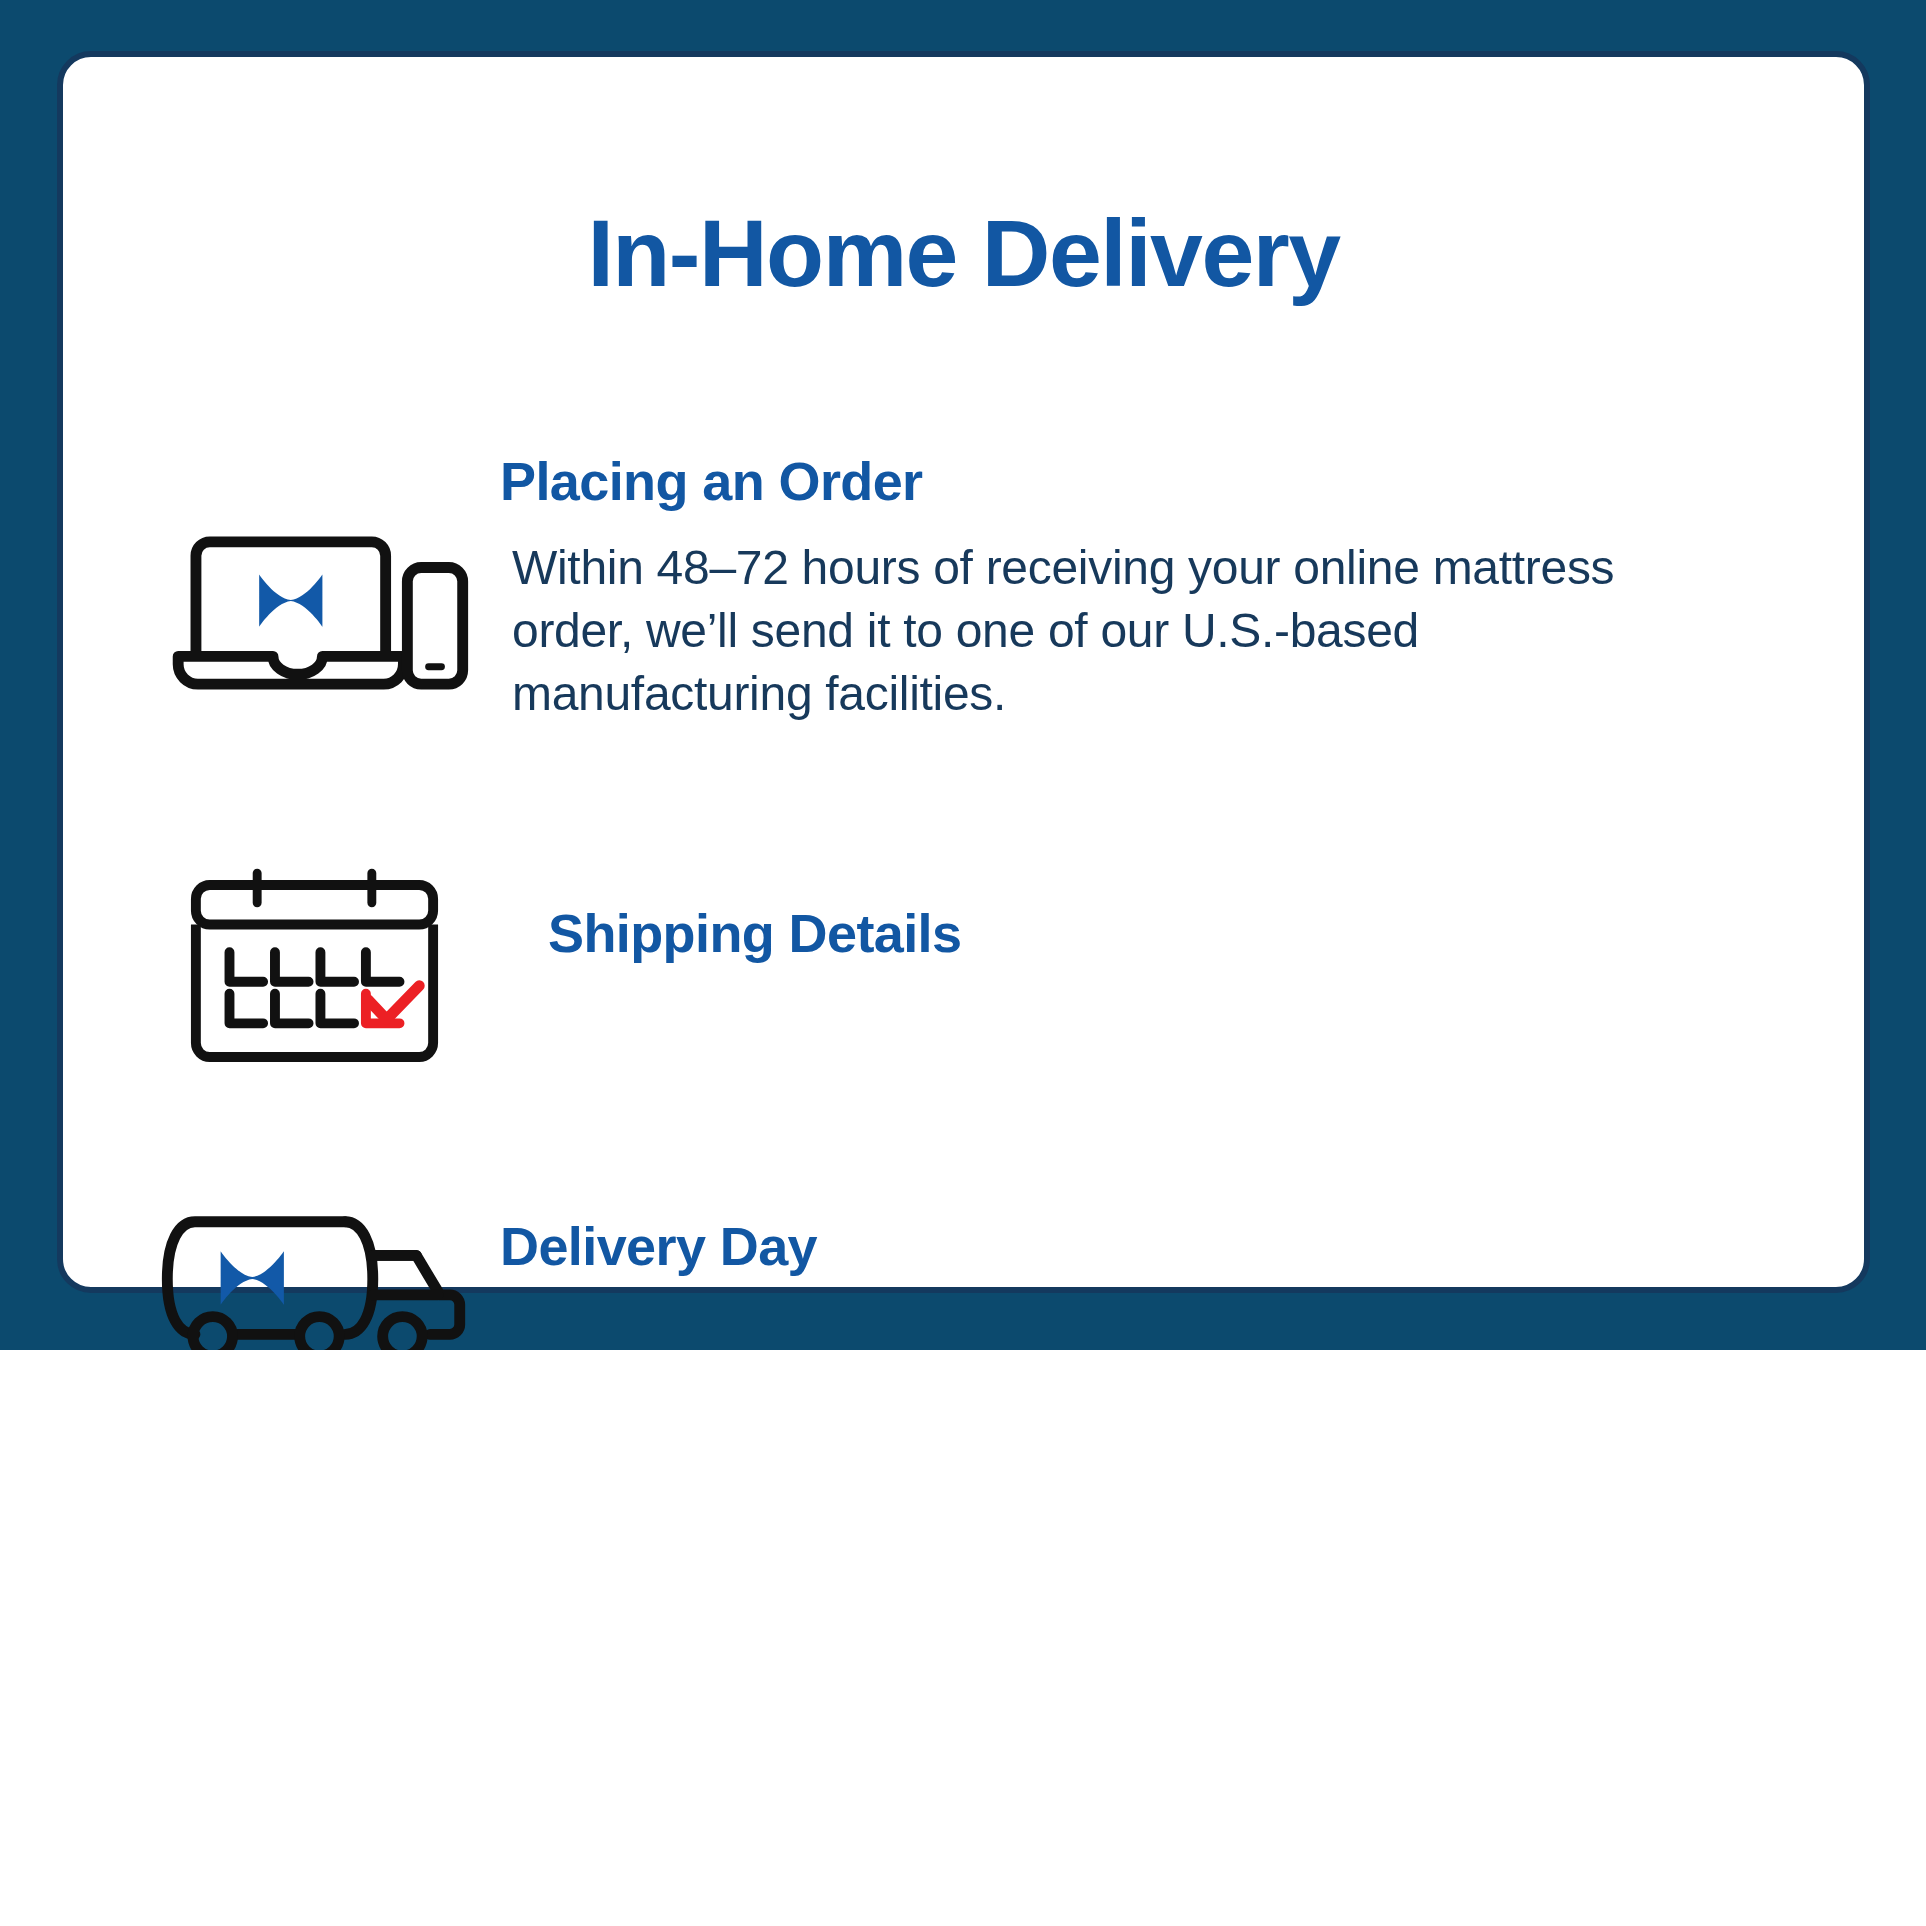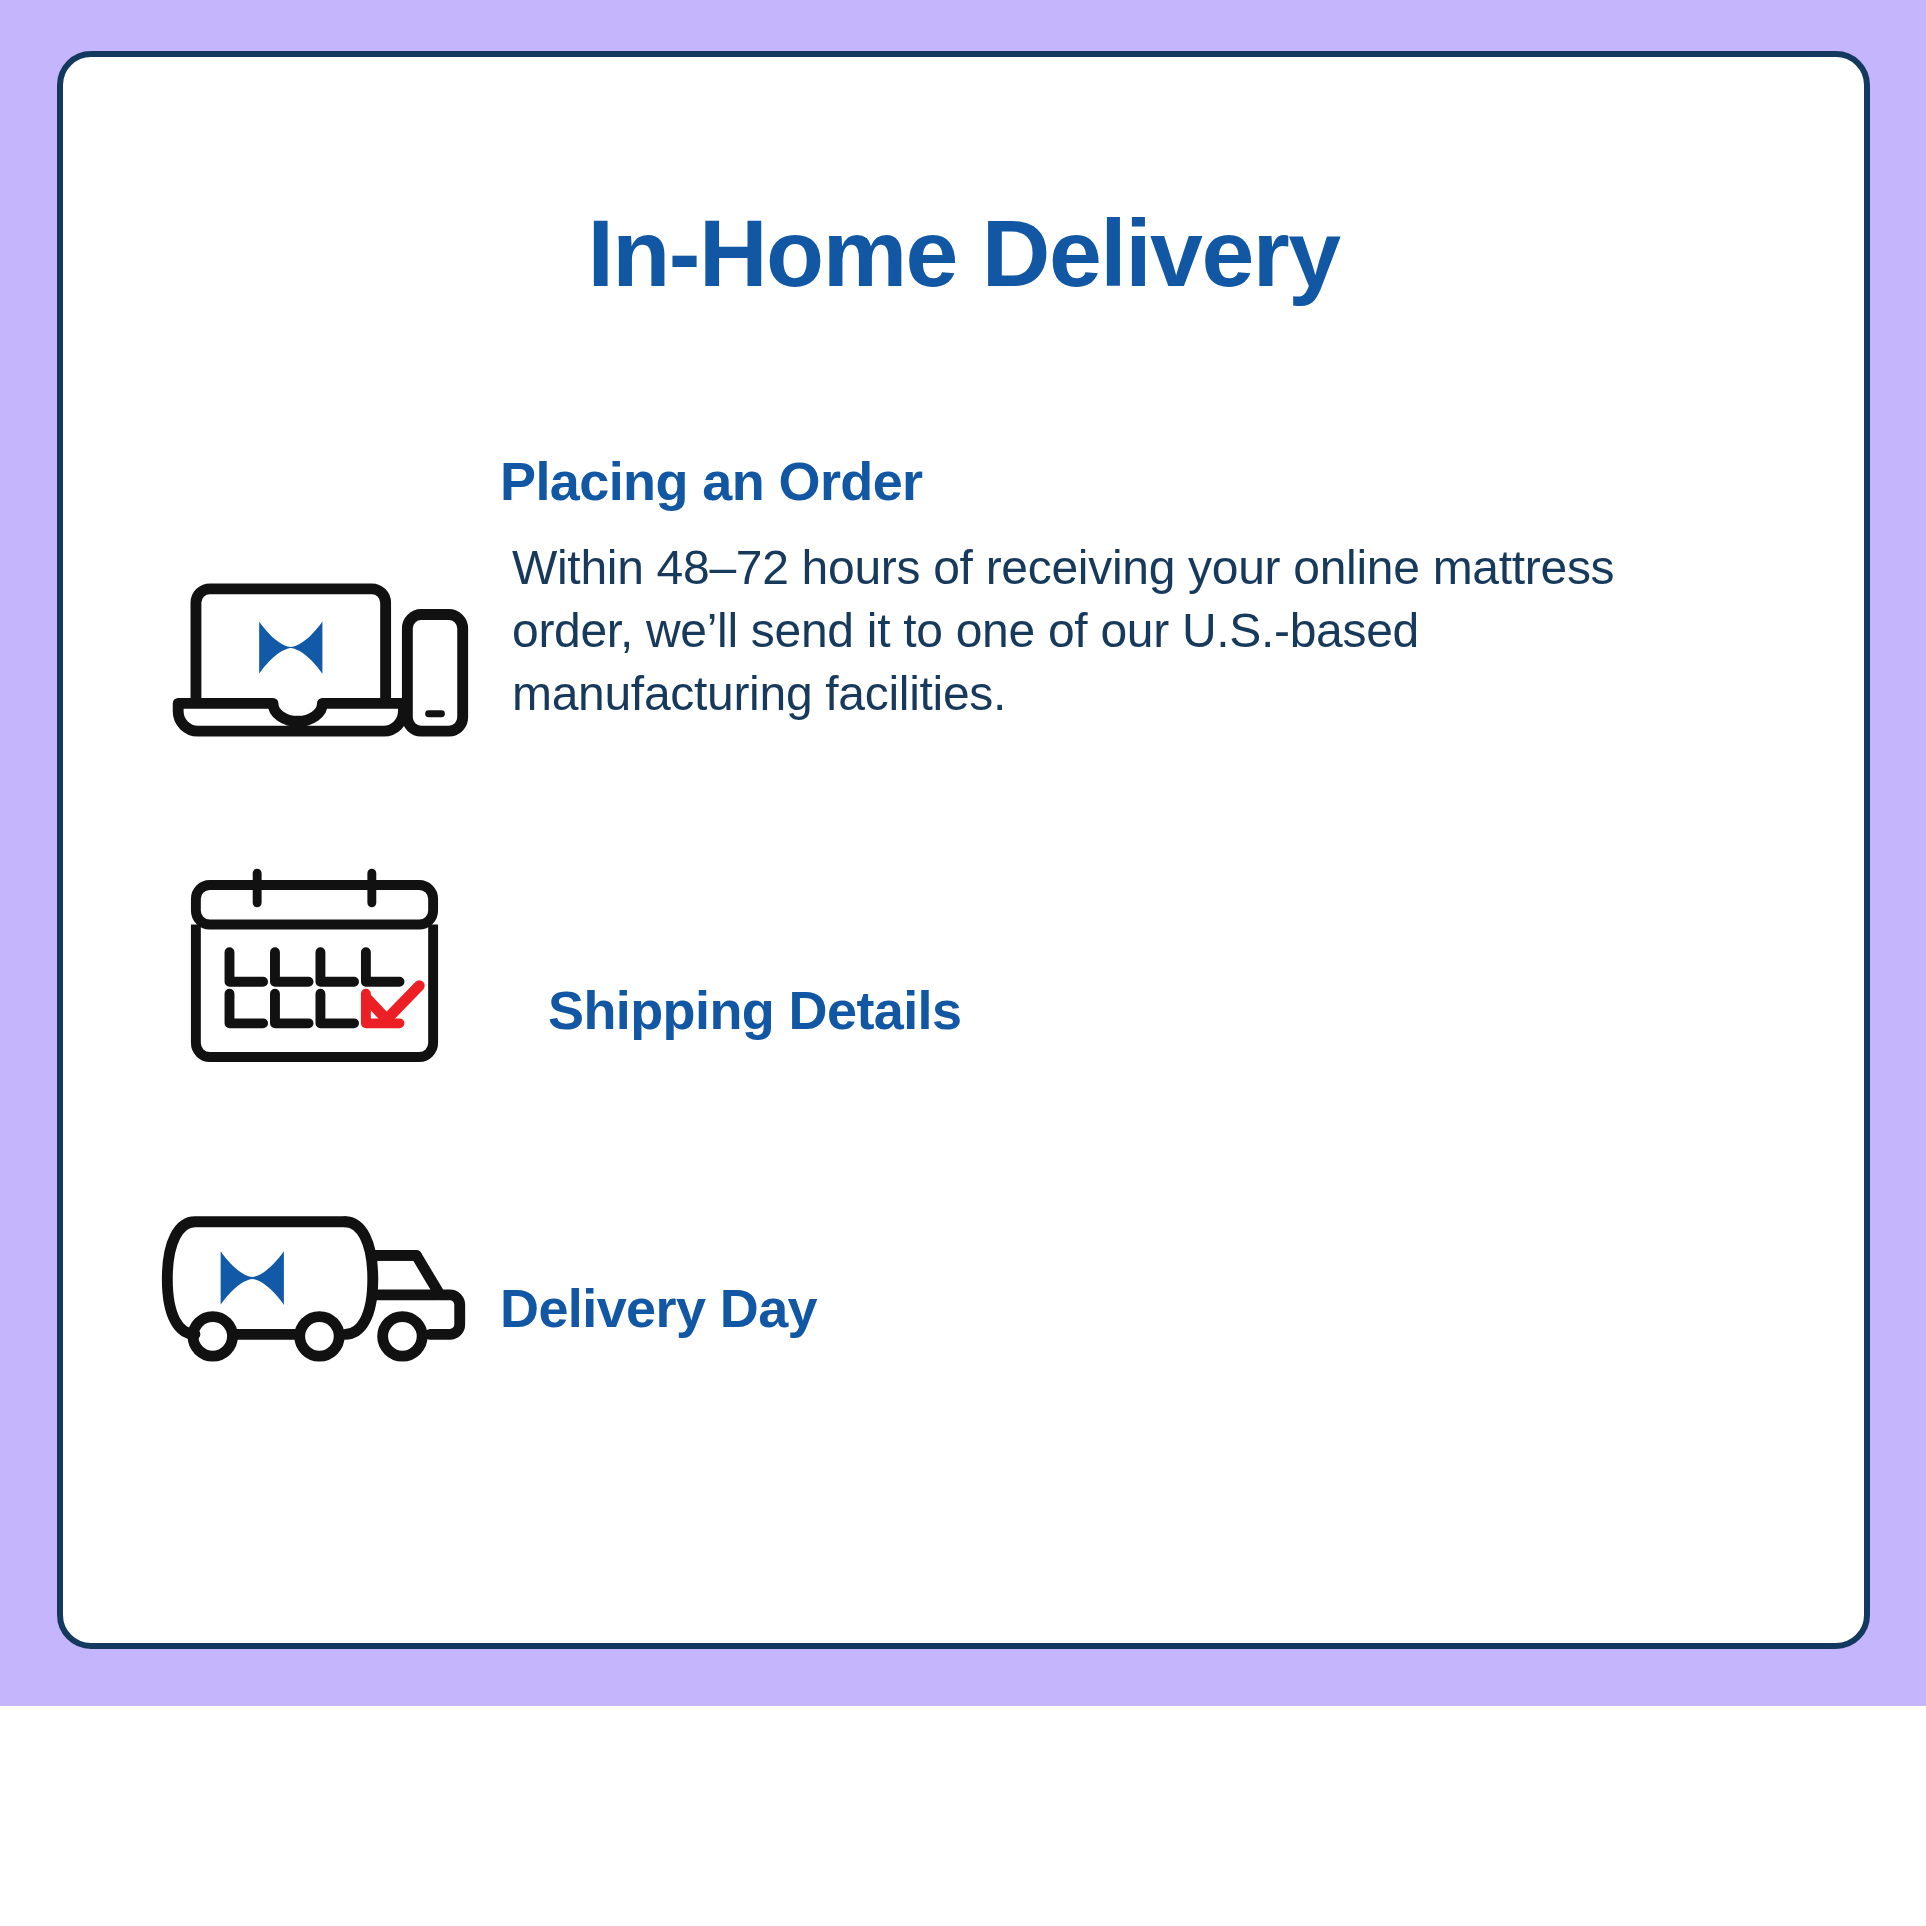--- a/index.html
+++ b/index.html
@@ -2,23 +2,23 @@
 <html><head>
 <meta charset="utf-8">
 <style>
   html, body {
     margin: 0;
     padding: 0;
     background: #ffffff;
   }
   .page {
     width: 1927px;
-    height: 1706px;
+    height: 1350px;
     position: relative;
-    background: #c4b5fd;
+    background: #0c4a6e;
     font-family: "Liberation Sans", sans-serif;
     box-sizing: border-box;
     overflow: hidden;
     padding-left: 8px;
   }
   .card {
     position: absolute;
     left: 57px;
     top: 51px;
     right: 57px;
@@ -43,21 +43,21 @@
 
   .sections {
     position: absolute;
     left: 73px;
     top: 396px;
     right: 59px;
   }
   .section {
     position: relative;
     display: flex;
-    align-items: flex-end;
+    align-items: center;
   }
   .section-icon {
     width: 356px;
     flex: 0 0 356px;
     display: flex;
     justify-content: center;
     box-sizing: border-box;
   }
   .section-body {
     flex: 1 1 auto;

